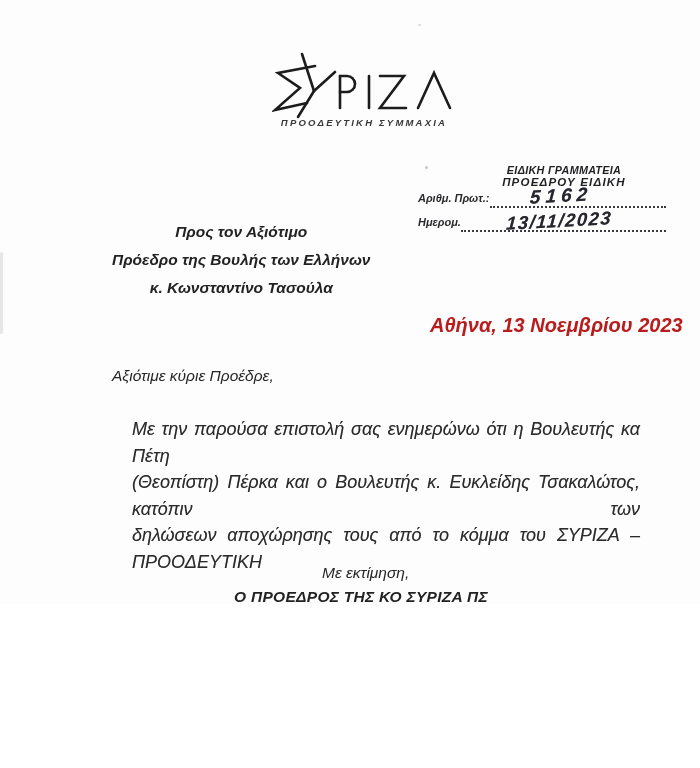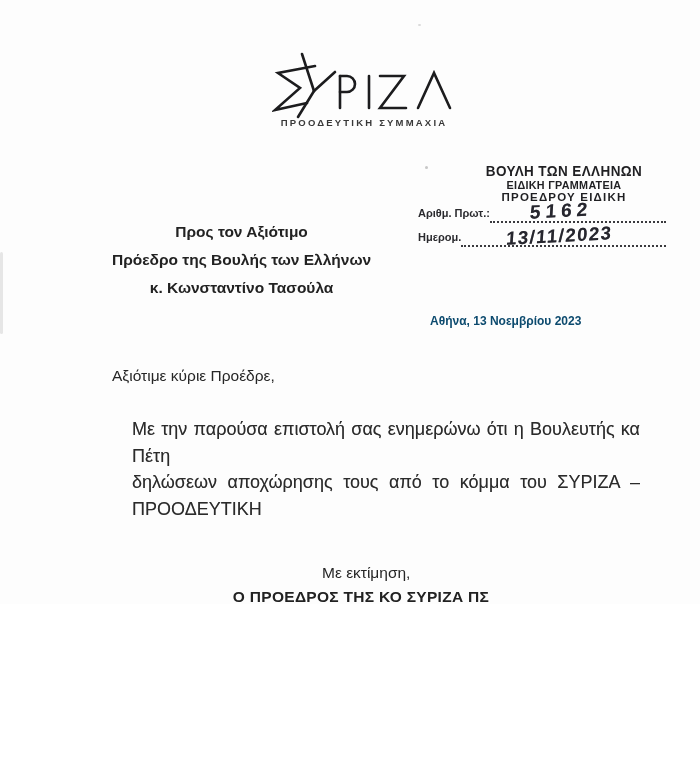--- a/index.html
+++ b/index.html
@@ -2,20 +2,21 @@
 <html><head>
 <meta charset="utf-8">
 <title>Letter</title>
 <style>
   html,body{margin:0;padding:0;background:#fff;}
   .page{
     position:relative;width:700px;height:604px;overflow:hidden;
     background:#fdfdfd;
     font-family:"Liberation Sans", sans-serif;
     color:#262626;
+    font-style:italic;
   }
   .abs{position:absolute;}
   .sr-only{position:absolute;width:1px;height:1px;overflow:hidden;clip:rect(0 0 0 0);white-space:nowrap;}
 
   
   .logo-svg{left:272px;top:46px;}
   .logo-subtitle{
     left:264px;top:117px;width:200px;text-align:center;
     font-size:9.5px;font-weight:bold;letter-spacing:2.2px;color:#383838;
   }
@@ -33,21 +34,21 @@
     position:absolute;color:#26262e;
     font-size:19px;font-weight:bold;
     transform:rotate(-3deg) skewX(-7deg);
     text-shadow:0 0 0.6px rgba(40,40,48,.55);
   }
   .hand-protocol{left:112px;top:-7px;letter-spacing:5px;}
   .hand-date{left:88px;top:-6px;letter-spacing:1.5px;font-size:18.5px;}
 
   
   .recipient{left:112px;top:218px;font-size:15.5px;font-weight:bold;line-height:28px;color:#222;text-align:center;}
-  .dateline{left:430px;top:314px;font-size:12px;font-weight:bold;color:#0c4a6e;}
+  .dateline{left:430px;top:314px;font-size:20px;font-weight:bold;color:#b91c1c;}
   .salutation{left:112px;top:367px;font-size:15.5px;}
   .body-block{left:112px;top:416px;width:508px;font-size:18px;color:#2b2b2b;margin-left:20px;}
   .body-line{line-height:26.5px;text-align:justify;text-align-last:justify;text-shadow:0 0 0.4px rgba(40,40,40,.4);}
   .body-line.last{text-align-last:left;}
   .valediction{left:322px;top:564px;font-size:15.5px;}
   .closing-title{left:0;top:588px;width:700px;text-align:center;transform:translateX(11px);
     font-size:15.5px;font-weight:bold;letter-spacing:0.3px;color:#222;}
   .signature-svg{left:278px;top:634px;transform:rotate(-2deg);}
   .signatory{left:0;top:716px;width:700px;text-align:center;transform:translateX(25px);
     font-size:15px;font-weight:bold;letter-spacing:0.4px;color:#222;}
@@ -81,21 +82,20 @@
         <path d="M108,30 h24 l-24,32 h26"></path>
 
         <path d="M146,62 L162,27 L178,62"></path>
       </g>
     </svg>
   </div>
   <div class="abs logo-subtitle">ΠΡΟΟΔΕΥΤΙΚΗ ΣΥΜΜΑΧΙΑ</div>
 
   <div class="abs stamp">
     <div class="stamp-head">
-      <div class="stamp-l1">ΒΟΥΛΗ ΤΩΝ ΕΛΛΗΝΩΝ</div>
       <div class="stamp-l2">ΕΙΔΙΚΗ ΓΡΑΜΜΑΤΕΙΑ</div>
       <div class="stamp-l3">ΠΡΟΕΔΡΟΥ ΕΙΔΙΚΗ</div>
     </div>
     <div class="stamp-row">
       <span class="stamp-label">Αριθμ. Πρωτ.:</span>
       <span class="dotline"></span>
       <span class="hand hand-protocol">5162</span>
     </div>
     <div class="stamp-row">
       <span class="stamp-label">Ημερομ.</span>
@@ -109,20 +109,21 @@
     <div>Πρόεδρο της Βουλής των Ελλήνων</div>
     <div>κ. Κωνσταντίνο Τασούλα</div>
   </div>
 
   <div class="abs dateline">Αθήνα, 13 Νοεμβρίου 2023</div>
 
   <div class="abs salutation">Αξιότιμε κύριε Προέδρε,</div>
 
   <div class="abs body-block">
     <div class="body-line">Με την παρούσα επιστολή σας ενημερώνω ότι η Βουλευτής κα Πέτη</div>
+    <div class="body-line">(Θεοπίστη) Πέρκα και ο Βουλευτής κ. Ευκλείδης Τσακαλώτος, κατόπιν των</div>
     <div class="body-line">δηλώσεων αποχώρησης τους από το κόμμα του ΣΥΡΙΖΑ – ΠΡΟΟΔΕΥΤΙΚΗ</div>
   </div>
 
   <div class="abs valediction">Με εκτίμηση,</div>
   <div class="abs closing-title">Ο ΠΡΟΕΔΡΟΣ ΤΗΣ ΚΟ ΣΥΡΙΖΑ ΠΣ</div>
 
   <div class="abs signature-svg">
     <svg width="165" height="82" viewBox="0 0 165 82">
       <g fill="none" stroke="#b6bbc3" stroke-width="1.8" stroke-linecap="round" opacity="0.85">
         <path d="M30,32 C 18,36 8,46 17,49"></path>

